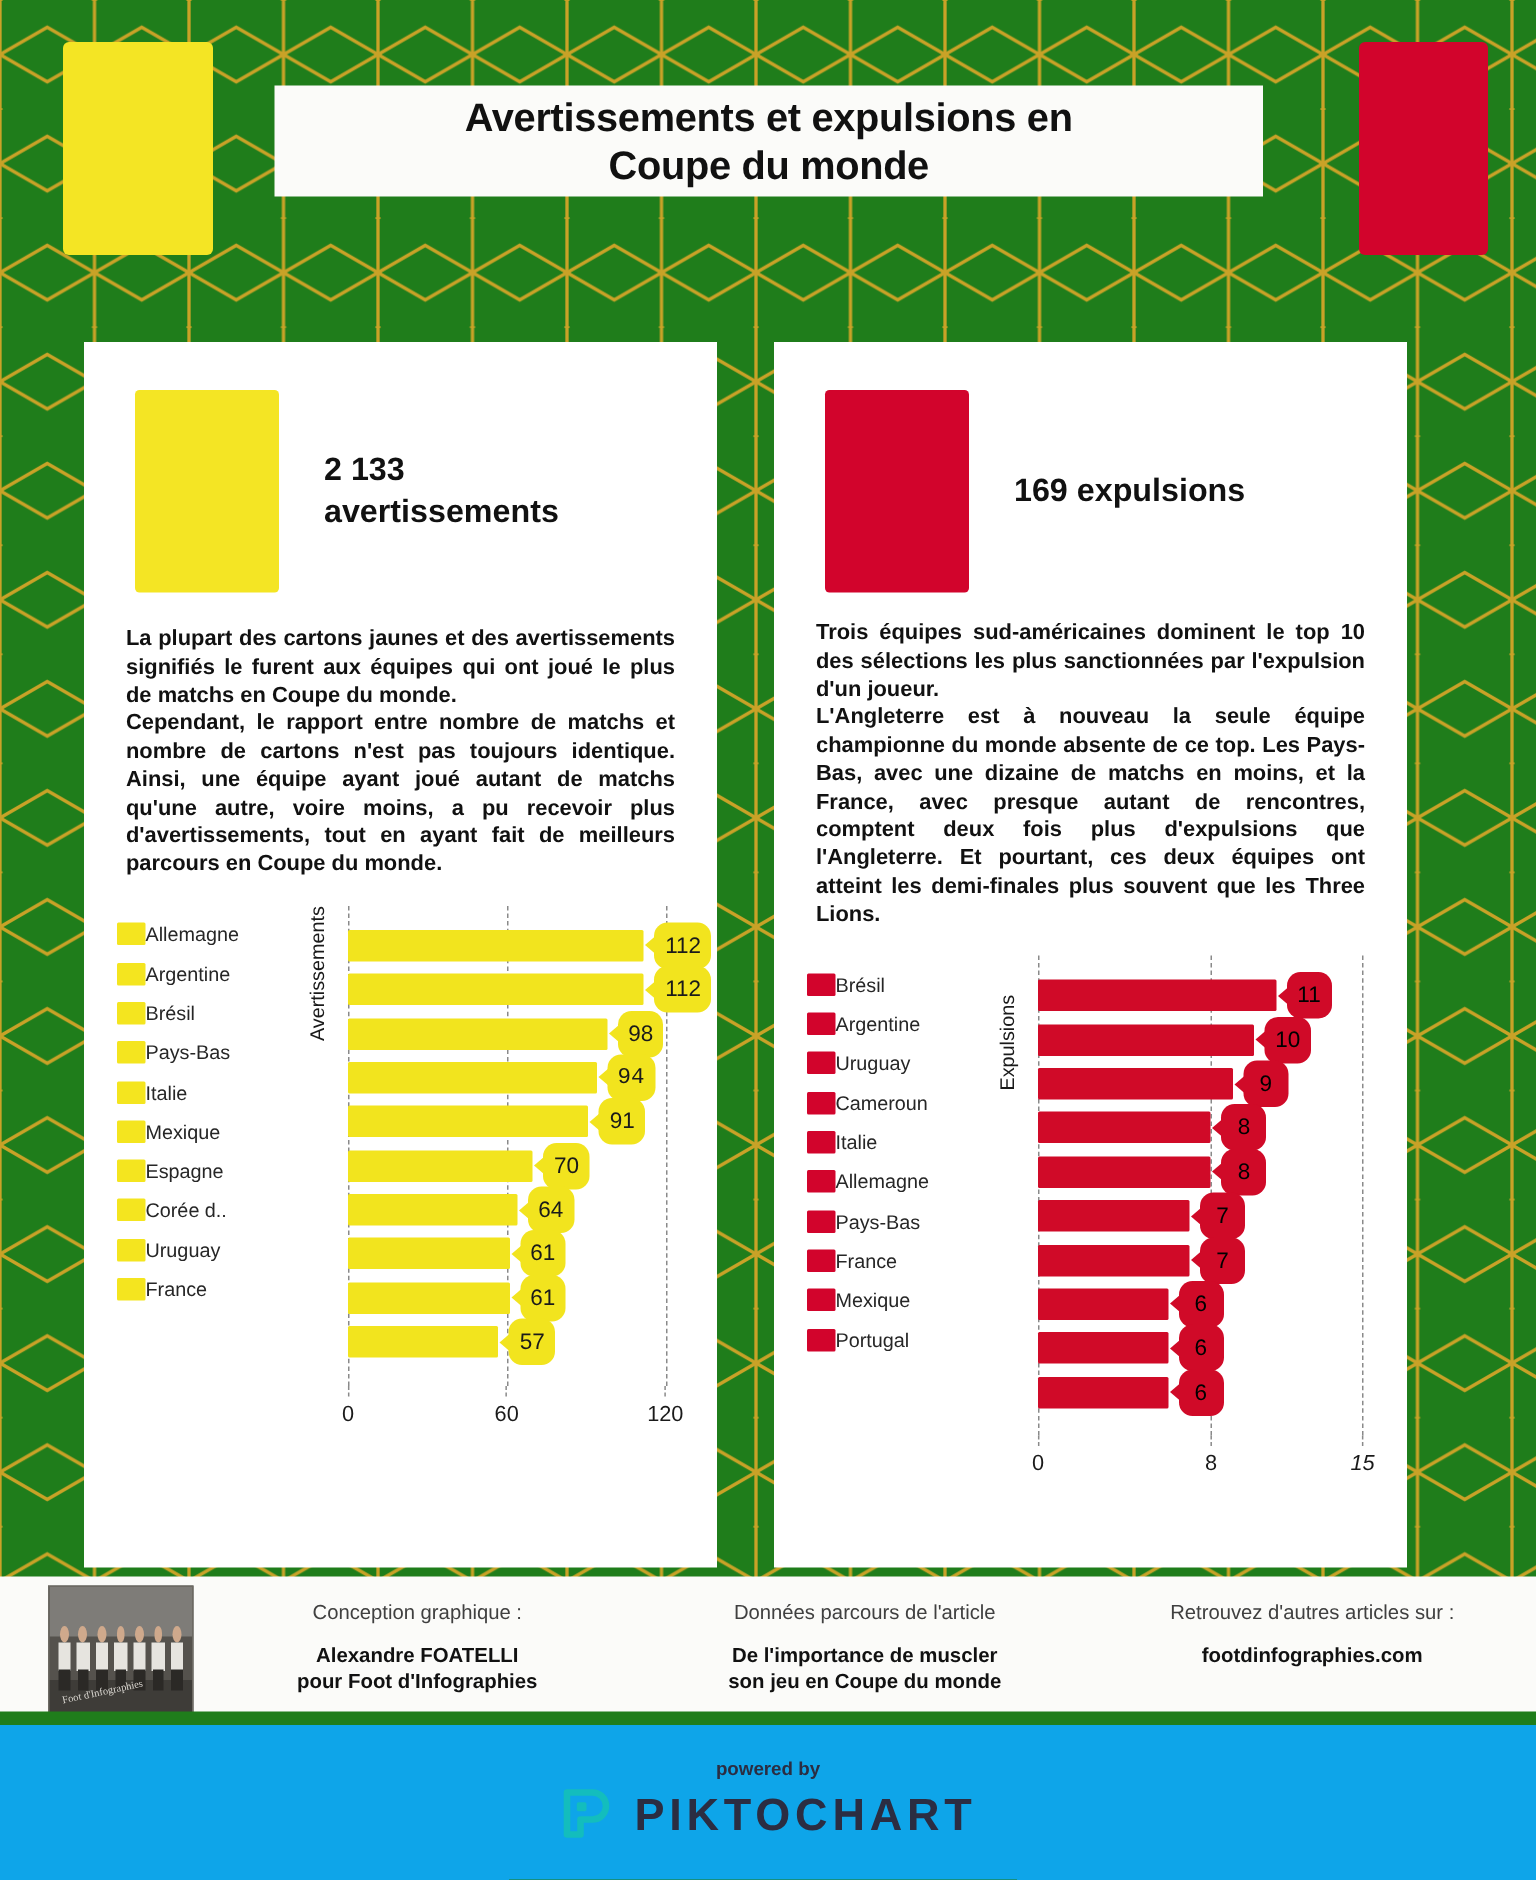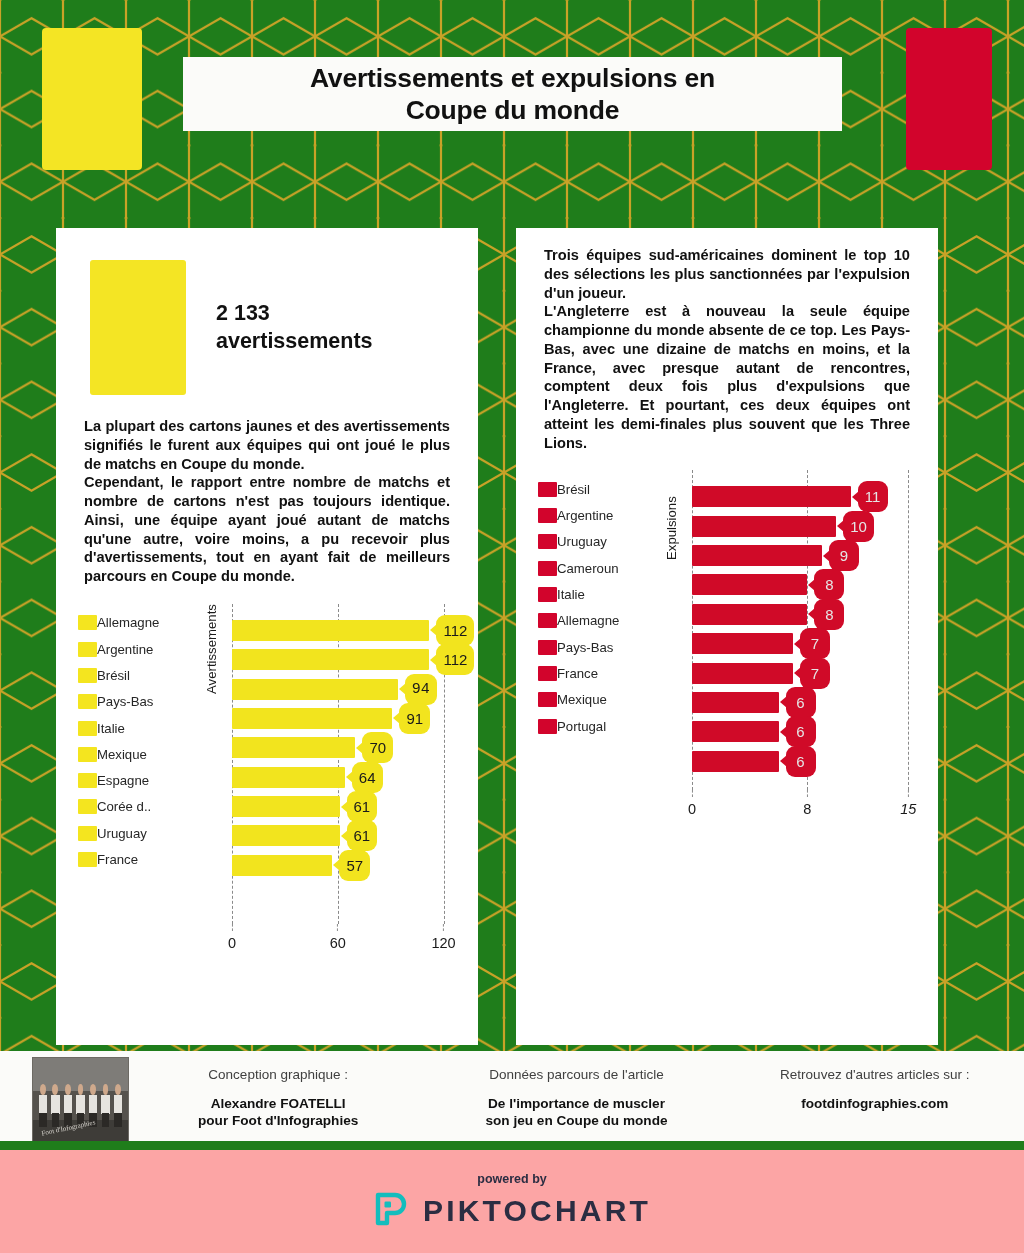--- a/index.html
+++ b/index.html
@@ -82,21 +82,21 @@
     position:absolute;left:0;top:2px;height:21px;border-radius:1px;
   }
   .bar.yellow{background:#F2E41E;}
   .bar.red{background:#D00A28;}
   .bubble{
     position:absolute;top:-3px;height:31px;min-width:30px;
     border-radius:9px;display:flex;align-items:center;justify-content:center;
     font-size:15px;font-weight:normal;padding:0 7px;box-sizing:border-box;
   }
   .bubble.yellow{background:#F2E41E;color:#1a1a1a;}
-  .bubble.red{background:#D00A28;color:#e5e5e5;}
+  .bubble.red{background:#D00A28;color:#000000;}
   .bubble .tail{
     position:absolute;left:-6px;top:50%;margin-top:-6px;
     width:0;height:0;border-top:6px solid transparent;
     border-bottom:6px solid transparent;
   }
   .bubble.yellow .tail{border-right:7px solid #F2E41E;}
   .bubble.red .tail{border-right:7px solid #D00A28;}
 
   .ticks{position:absolute;left:26px;right:0;top:322px;height:34px;}
   .tick{
@@ -132,21 +132,21 @@
   .fcol{flex:1;text-align:center;padding-top:16px;}
   .fcol .ftop{font-size:13.5px;color:#404040;font-weight:normal;}
   .fcol .fbot{font-size:13.6px;color:#111;font-weight:bold;line-height:1.25;margin-top:14px;white-space:pre-line;}
   .footer-rule{
     position:absolute;left:0;top:1141px;width:1024px;height:9px;
     background:#1f7d1b;
   }
 
   .brand{
     position:absolute;left:0;top:1150px;width:1024px;height:103px;
-    background:#fca5a5;display:flex;flex-direction:column;
+    background:#0ea5e9;display:flex;flex-direction:column;
     align-items:center;justify-content:center;
   }
   .brand .pb{font-size:12.5px;color:#2b2d42;font-weight:bold;margin-bottom:5px;}
   .brand .logo{display:flex;align-items:center;}
   .brand .logo-mark{margin-right:14px;}
   .brand .logo-text{
     font-size:30px;font-weight:bold;color:#2b2d42;letter-spacing:3.2px;
   }
 </style>
 </head>
@@ -240,20 +240,24 @@
       <div class="bars">
           <div class="bar-row">
             <div class="bar yellow" style="width: 82.963%;"></div>
             <div class="bubble yellow" style="left: calc(82.963% + 7px);"><span class="tail"></span>112</div>
           </div>
           <div class="bar-row">
             <div class="bar yellow" style="width: 82.963%;"></div>
             <div class="bubble yellow" style="left: calc(82.963% + 7px);"><span class="tail"></span>112</div>
           </div>
           <div class="bar-row">
+            <div class="bar yellow" style="width: 72.5926%;"></div>
+            <div class="bubble yellow" style="left: calc(72.5926% + 7px);"><span class="tail"></span>98</div>
+          </div>
+          <div class="bar-row">
             <div class="bar yellow" style="width: 69.6296%;"></div>
             <div class="bubble yellow" style="left: calc(69.6296% + 7px); font-family: Liberation Mono, monospace;"><span class="tail"></span>94</div>
           </div>
           <div class="bar-row">
             <div class="bar yellow" style="width: 67.4074%;"></div>
             <div class="bubble yellow" style="left: calc(67.4074% + 7px);"><span class="tail"></span>91</div>
           </div>
           <div class="bar-row">
             <div class="bar yellow" style="width: 51.8519%;"></div>
             <div class="bubble yellow" style="left: calc(51.8519% + 7px);"><span class="tail"></span>70</div>
@@ -279,20 +283,24 @@
           <div class="tick" style="left: 0%;"><i></i>0</div>
           <div class="tick" style="left: 44.4444%;"><i></i>60</div>
           <div class="tick" style="left: 88.8889%;"><i></i>120</div>
         </div>
     </div>
   </div>
 </div>
 
 <div class="panel panel-right">
 
+  <div class="stat-row">
+    <div class="stat-card red"></div>
+    <div class="stat-text">169 expulsions</div>
+  </div>
 
   <div class="para right">Trois équipes sud-américaines dominent le top 10 des sélections les plus sanctionnées par l'expulsion d'un joueur.
 L'Angleterre est à nouveau la seule équipe championne du monde absente de ce top. Les Pays-Bas, avec une dizaine de matchs en moins, et la France, avec presque autant de rencontres, comptent deux fois plus d'expulsions que l'Angleterre. Et pourtant, ces deux équipes ont atteint les demi-finales plus souvent que les Three Lions.</div>
 
   <div class="chart">
     <div class="legend">
       <div class="legend-item">
           <span class="legend-sw red"></span>
           <span class="legend-label">Brésil</span>
         </div>

